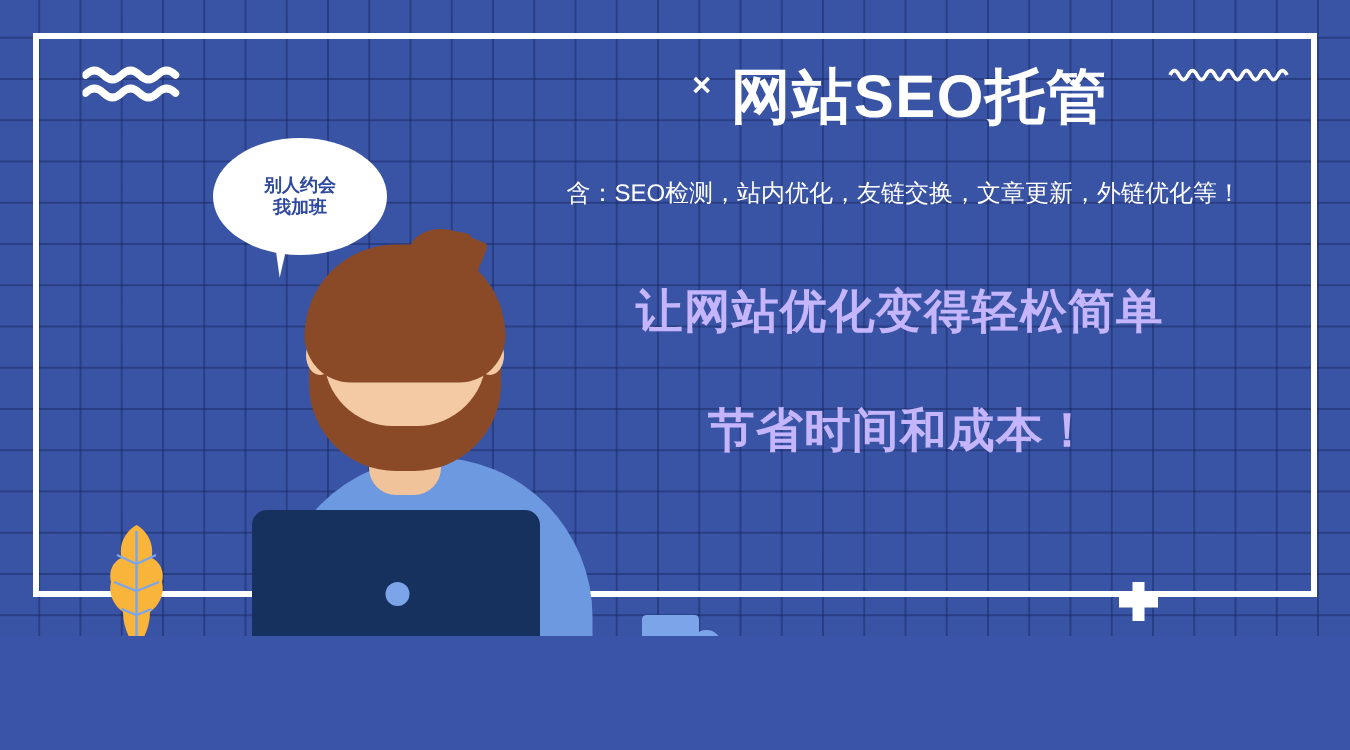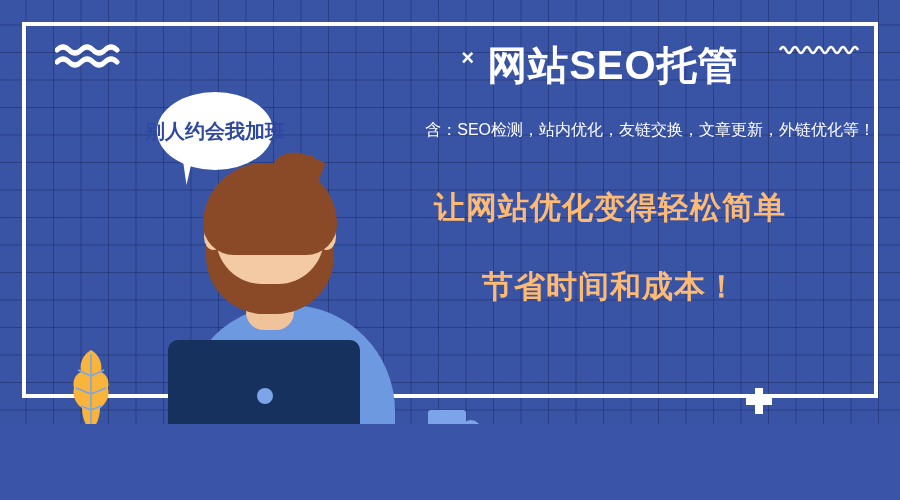--- a/index.html
+++ b/index.html
@@ -51,38 +51,38 @@
     position:absolute;left:340px;top:44px;width:520px;
     text-align:center;color:#ffffff;
     font-size:40px;font-weight:bold;letter-spacing:1px;
     line-height:1.05;white-space:nowrap;
   }
   .headline .x-mark{
     font-size:22px;font-weight:bold;vertical-align:14px;margin-right:12px;
   }
   .subtitle{
     position:absolute;left:330px;top:120px;width:545px;
-    text-align:right;color:#ffffff;
+    text-align:center;color:#ffffff;
     font-size:16px;line-height:1.2;white-space:nowrap;
   }
   .taglines{
-    position:absolute;left:330px;top:192px;width:560px;
-    text-align:center;color:#fdba74;
+    position:absolute;left:320px;top:192px;width:560px;
+    text-align:center;color:#c4b5fd;
   }
   .tagline{
     font-size:31px;font-weight:bold;line-height:1.0;
     margin-bottom:31px;white-space:nowrap;letter-spacing:1px;
   }
   .tagline:last-child{margin-bottom:0;margin-top:48px;}
   
   .bubble{
-    position:absolute;left:157px;top:92px;width:116px;height:78px;
+    position:absolute;left:142px;top:92px;width:116px;height:78px;
     background:#ffffff;border-radius:50%;
-    display:flex;flex-direction:row;align-items:center;justify-content:center;
-    color:#2f49a0;font-size:20px;font-weight:bold;line-height:1.25;
+    display:flex;flex-direction:column;align-items:center;justify-content:center;
+    color:#2f49a0;font-size:12px;font-weight:bold;line-height:1.25;
     z-index:6;
   }
   .bubble .l{white-space:nowrap;}
   .bubble-tail{
     position:absolute;left:184px;top:150px;width:0;height:0;z-index:5;
     border-left:13px solid #ffffff;
     border-right:5px solid transparent;
     border-bottom:34px solid transparent;
     transform:rotate(-8deg);
   }

